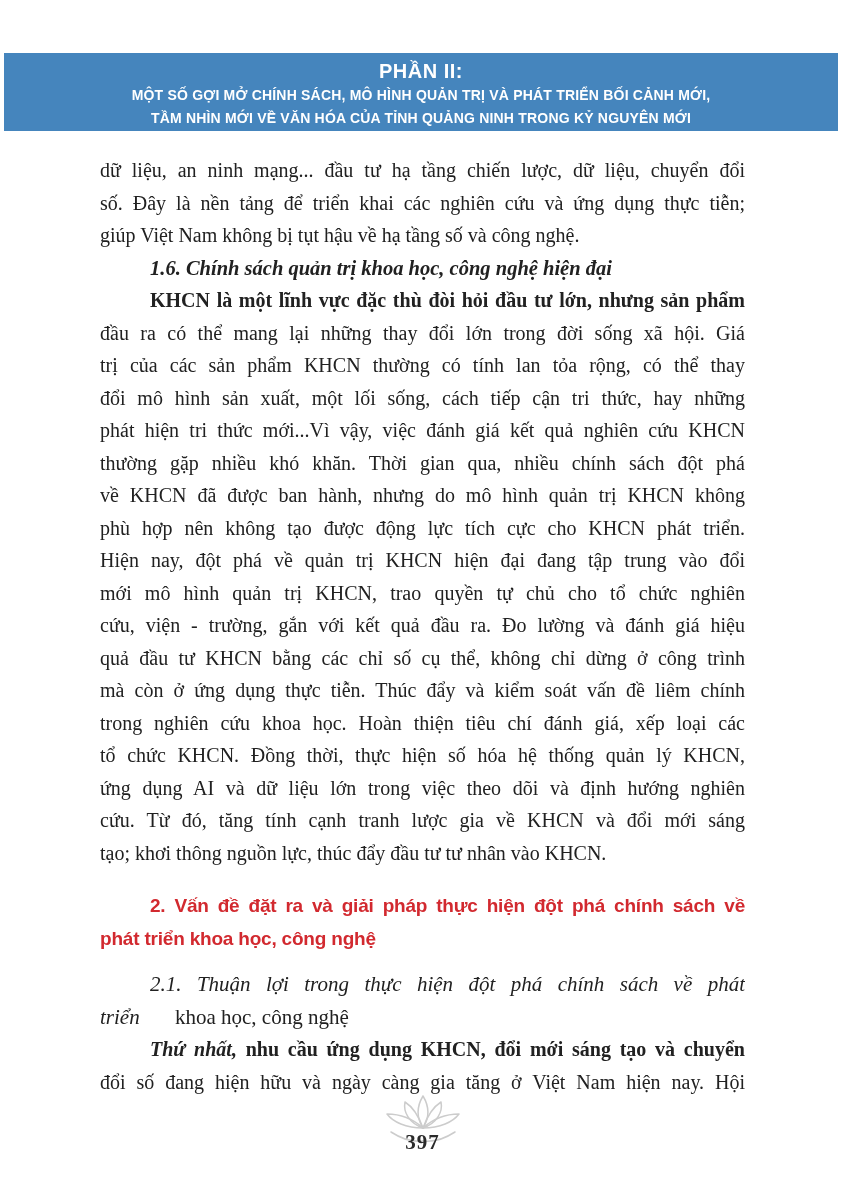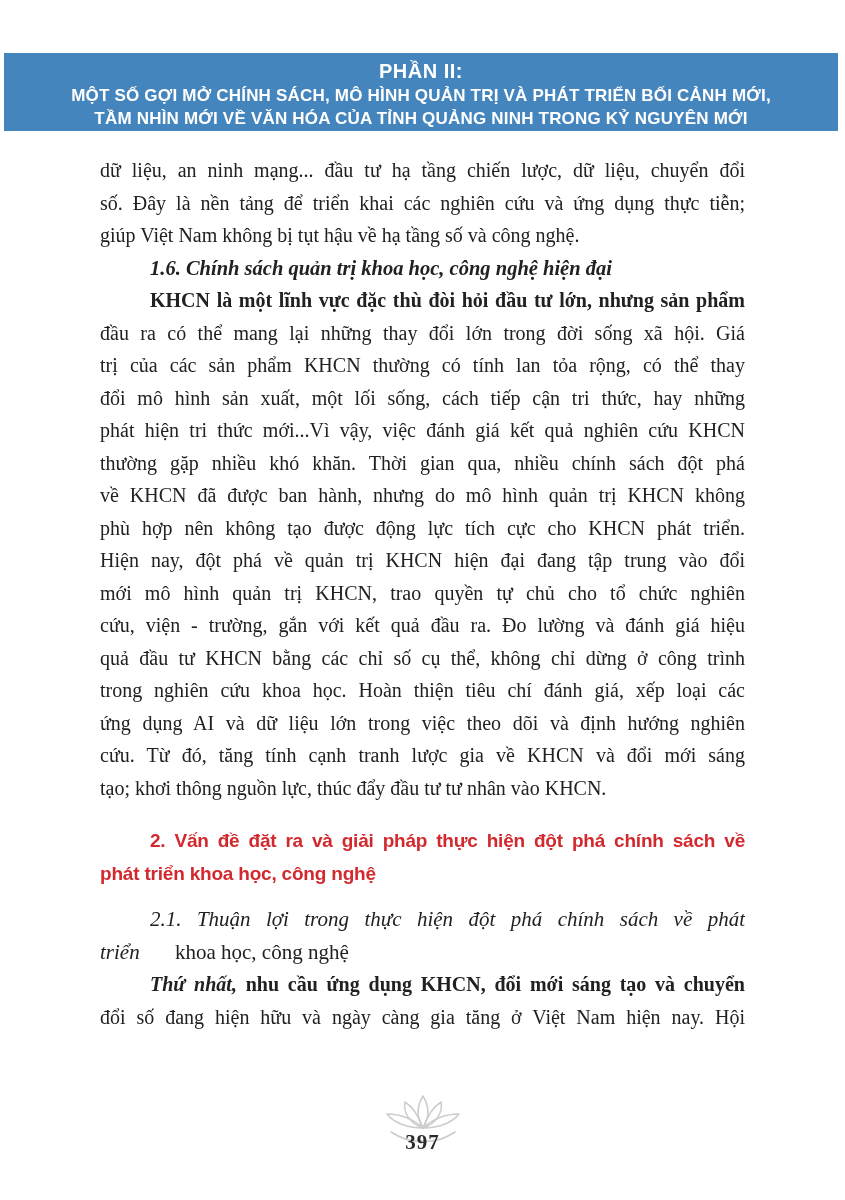--- a/index.html
+++ b/index.html
@@ -16,21 +16,21 @@
     position:absolute;left:4px;top:53px;width:834px;height:78px;
     background:#4585bd;
     color:#ffffff;text-align:center;
     font-family:"Liberation Sans","DejaVu Sans",sans-serif;
   }
   .banner .part{
     padding-top:5px;
     font-size:20px;font-weight:700;line-height:26px;letter-spacing:.5px;
   }
   .banner .sub{
-    font-size:17px;font-weight:700;line-height:23px;letter-spacing:.2px;
+    font-size:14px;font-weight:700;line-height:23px;letter-spacing:.2px;
   }
   
   .content{
     position:absolute;left:100px;top:154px;width:645px;
     font-size:20px;
   }
   .ln{
     height:32.5px;line-height:32.5px;
     text-align:justify;text-align-last:justify;
     overflow:hidden;white-space:nowrap;
@@ -87,21 +87,23 @@
     <div class="ln">trị của các sản phẩm KHCN thường có tính lan tỏa rộng, có thể thay</div>
     <div class="ln">đổi mô hình sản xuất, một lối sống, cách tiếp cận tri thức, hay những</div>
     <div class="ln">phát hiện tri thức mới...Vì vậy, việc đánh giá kết quả nghiên cứu KHCN</div>
     <div class="ln">thường gặp nhiều khó khăn. Thời gian qua, nhiều chính sách đột phá</div>
     <div class="ln">về KHCN đã được ban hành, nhưng do mô hình quản trị KHCN không</div>
     <div class="ln">phù hợp nên không tạo được động lực tích cực cho KHCN phát triển.</div>
     <div class="ln">Hiện nay, đột phá về quản trị KHCN hiện đại đang tập trung vào đổi</div>
     <div class="ln">mới mô hình quản trị KHCN, trao quyền tự chủ cho tổ chức nghiên</div>
     <div class="ln">cứu, viện - trường, gắn với kết quả đầu ra. Đo lường và đánh giá hiệu</div>
     <div class="ln">quả đầu tư KHCN bằng các chỉ số cụ thể, không chỉ dừng ở công trình</div>
+    <div class="ln">mà còn ở ứng dụng thực tiễn. Thúc đẩy và kiểm soát vấn đề liêm chính</div>
     <div class="ln">trong nghiên cứu khoa học. Hoàn thiện tiêu chí đánh giá, xếp loại các</div>
+    <div class="ln">tổ chức KHCN. Đồng thời, thực hiện số hóa hệ thống quản lý KHCN,</div>
     <div class="ln">ứng dụng AI và dữ liệu lớn trong việc theo dõi và định hướng nghiên</div>
     <div class="ln">cứu. Từ đó, tăng tính cạnh tranh lược gia về KHCN và đổi mới sáng</div>
     <div class="ln last">tạo; khơi thông nguồn lực, thúc đẩy đầu tư tư nhân vào KHCN.</div>
 
     <div class="sp21"></div>
 
     <div class="ln redline ind">2. Vấn đề đặt ra và giải pháp thực hiện đột phá chính sách về</div>
     <div class="ln redline last">phát triển khoa học, công nghệ</div>
 
     <div class="sp13"></div>

